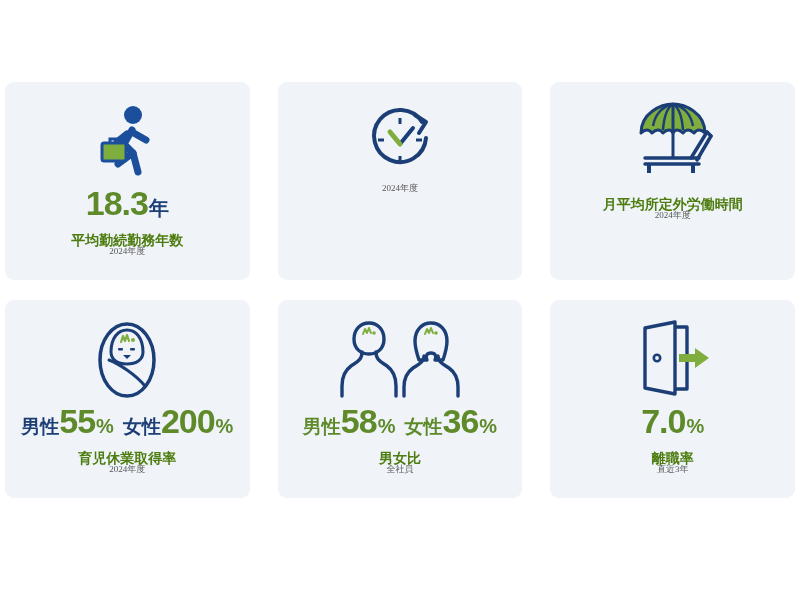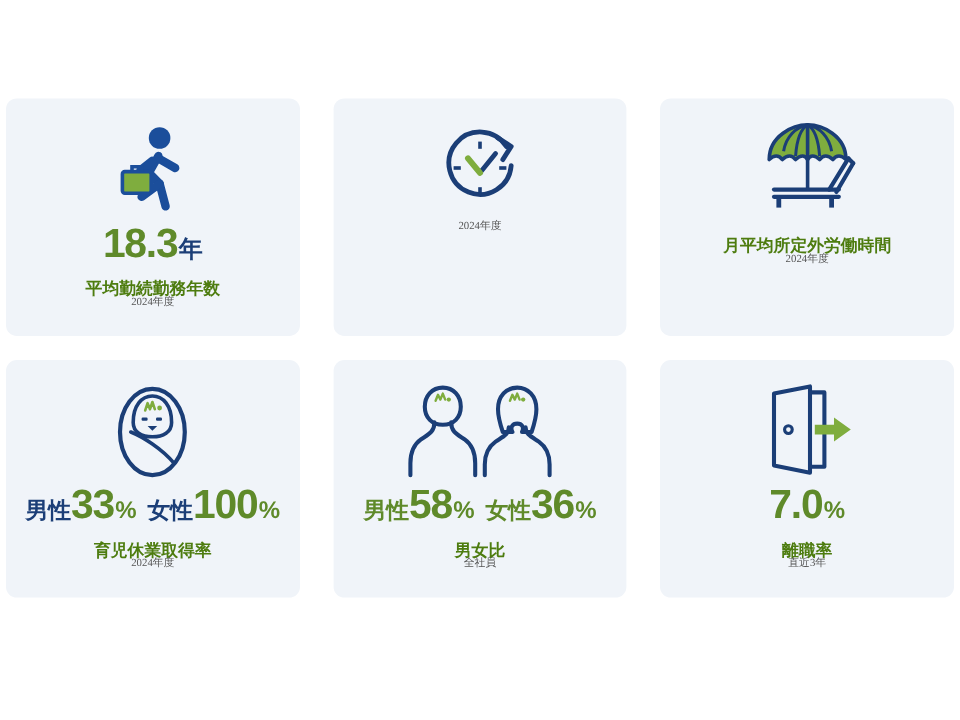--- a/index.html
+++ b/index.html
@@ -174,25 +174,25 @@
           <path d="M28 26 l2 -6 l2 5 l2 -6 l2 6" fill="none" stroke="#7fad3e" stroke-width="2.2" stroke-linecap="round" stroke-linejoin="round"></path>
           <circle cx="40" cy="24" r="2" fill="#7fad3e"></circle>
           <rect x="25" y="32" width="5" height="2.6" rx="1" fill="#1b3e77"></rect>
           <rect x="37" y="32" width="5" height="2.6" rx="1" fill="#1b3e77"></rect>
           <path d="M30 39 h8 l-4 4 Z" fill="#1b3e77"></path>
           <path d="M16 44 C26 48 42 58 52 70" fill="none" stroke="#1b3e77" stroke-width="3" stroke-linecap="round"></path>
         </svg>
       </div>
       <div class="stat-line">
         <span class="lbl-navy">男性</span>
-          <span class="big">33</span>
+          <span class="big">55</span>
           <span class="unit-green">%</span>
           <span class="gap"></span>
           <span class="lbl-navy">女性</span>
-          <span class="big">100</span>
+          <span class="big">200</span>
           <span class="unit-green">%</span>
       </div>
       <div class="title">育児休業取得率</div>
       <div class="sub">2024年度</div>
     </div>
 
     <div class="card">
       <div class="icon-wrap">
         <svg width="130" height="84" viewBox="0 0 130 84">
           <g fill="none" stroke="#1b3e77" stroke-width="3.4" stroke-linecap="round" stroke-linejoin="round">

